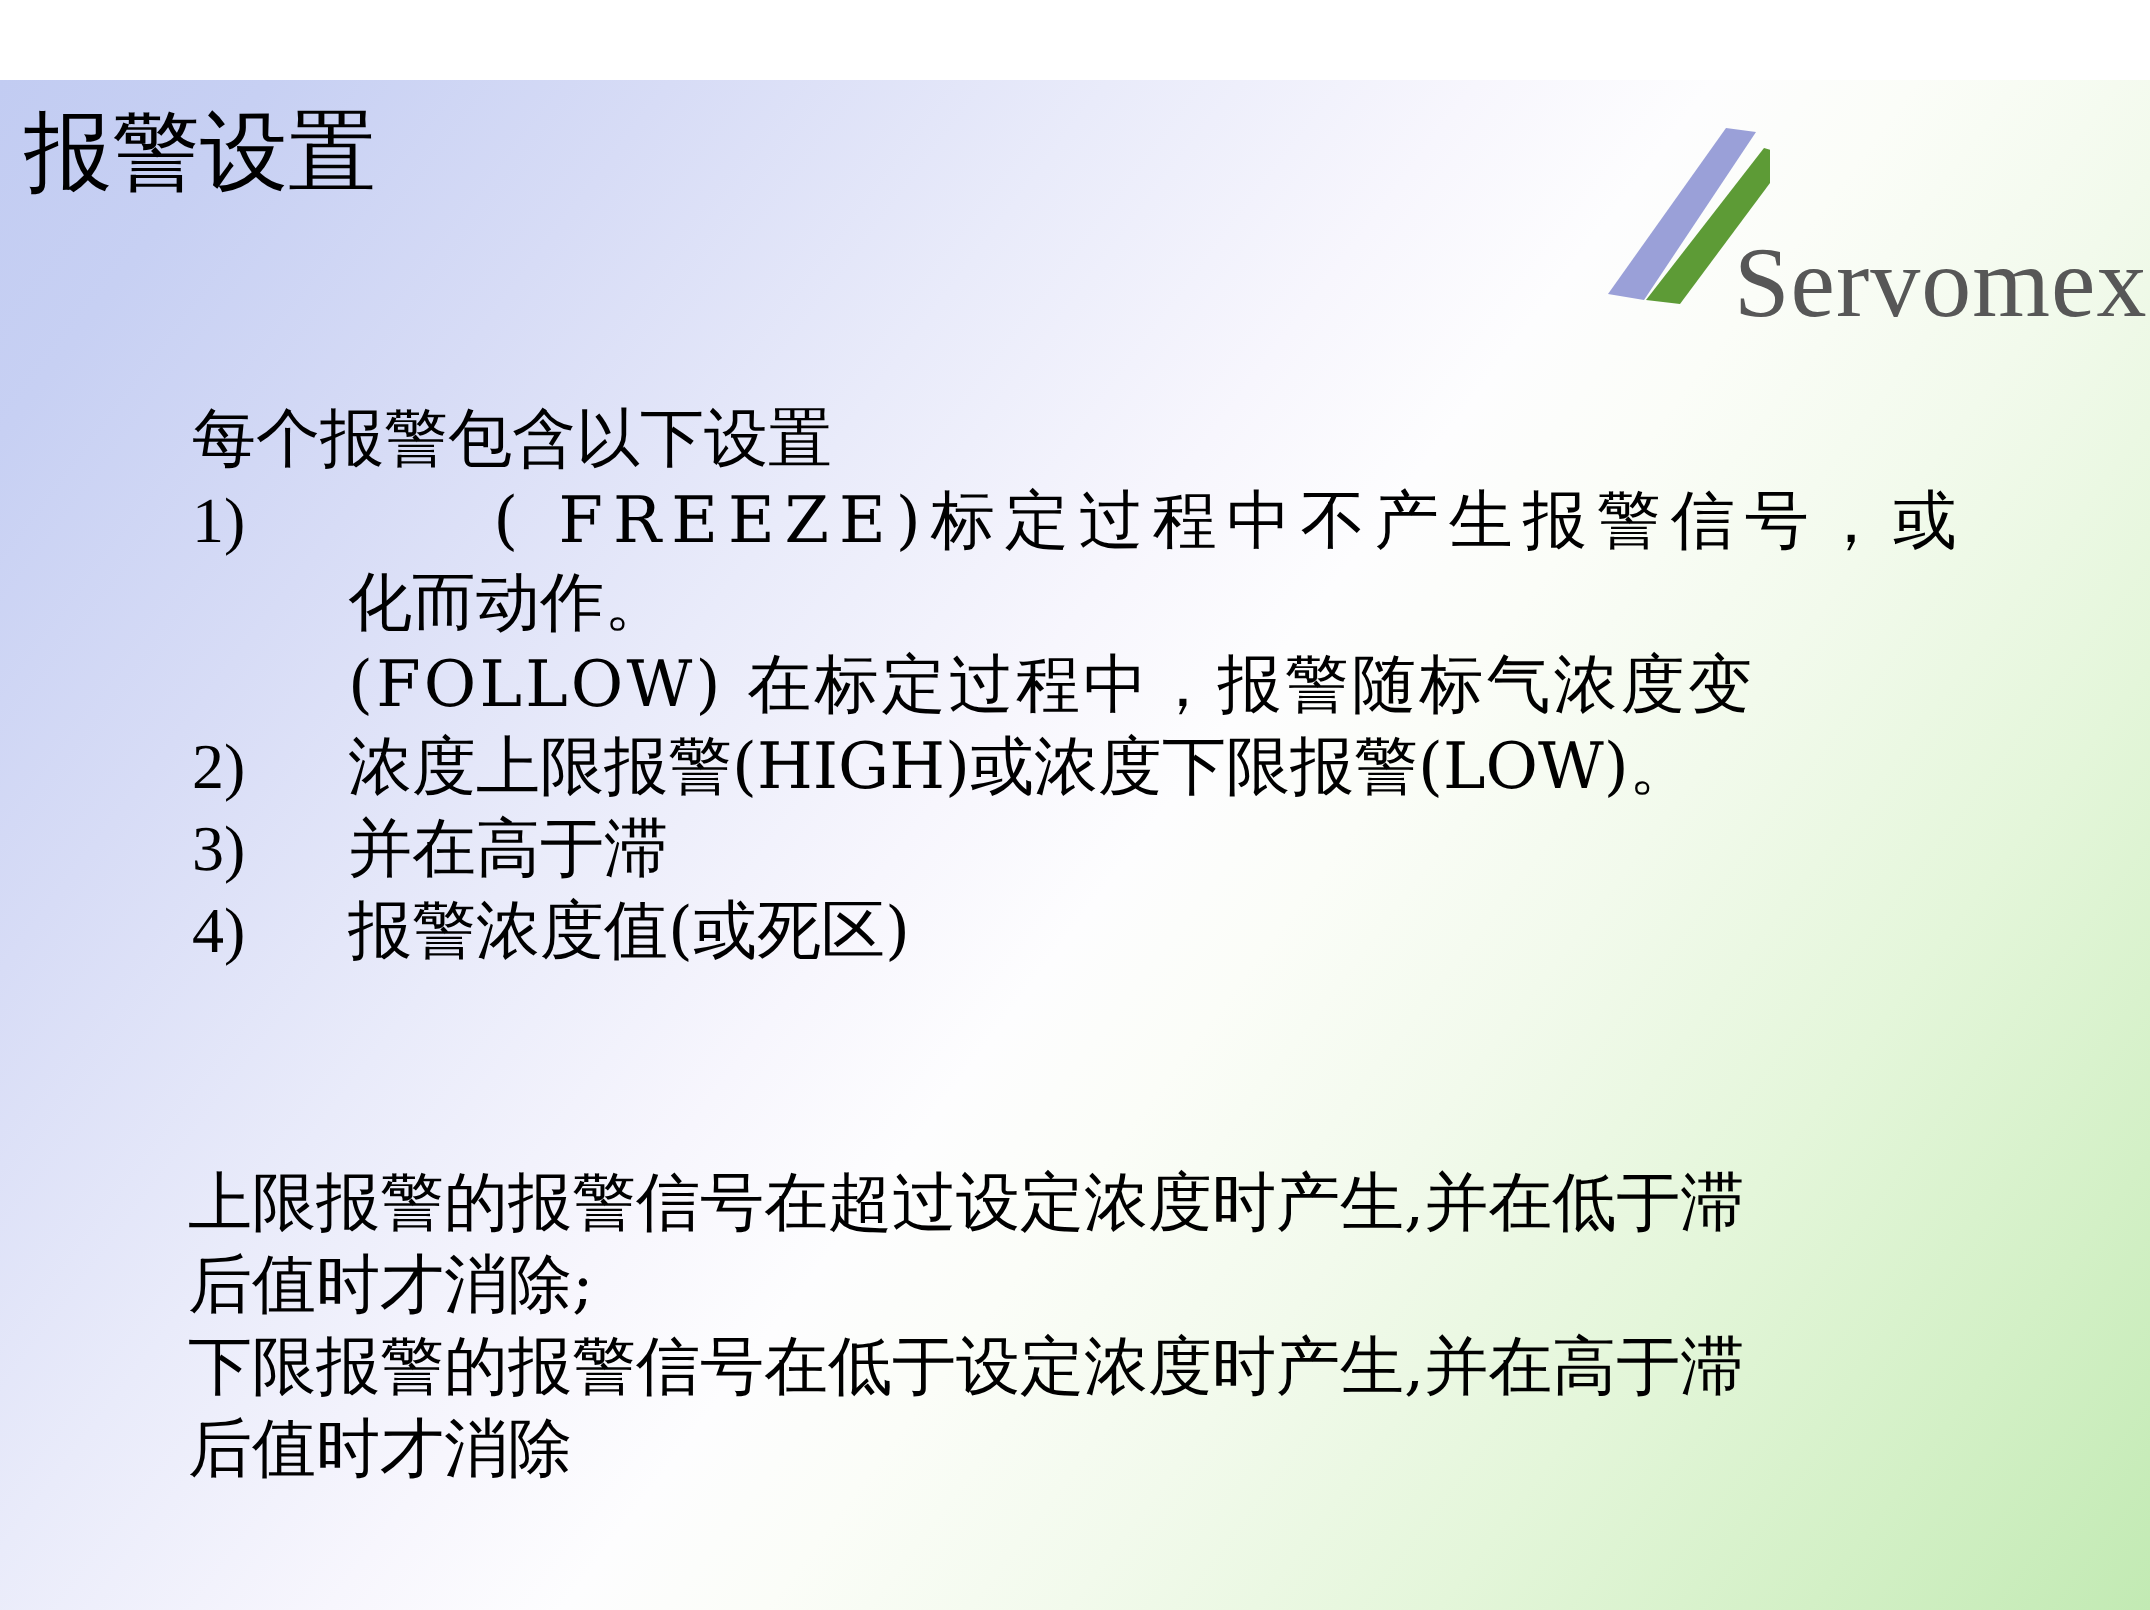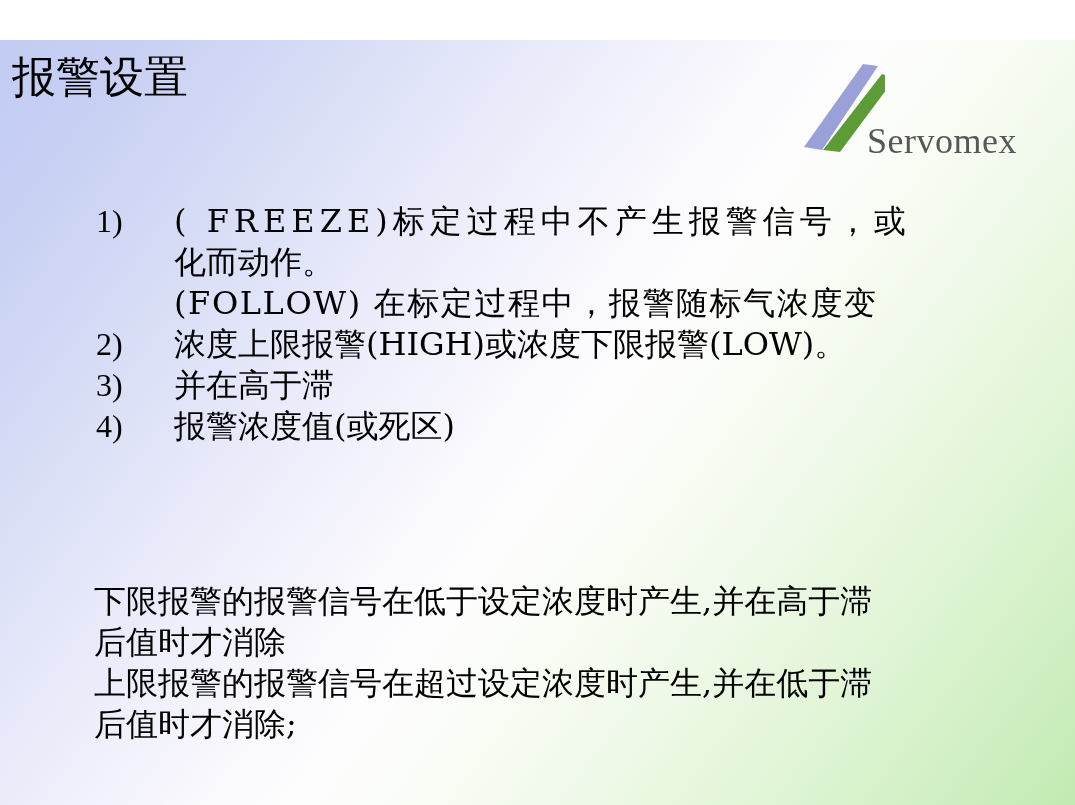--- a/index.html
+++ b/index.html
@@ -61,21 +61,21 @@
     left: 5px;
     top: 0px;
     width: 85px;
     height: 90px;
   }
   .logo-text {
     position: absolute;
     left: 72px;
     top: 55px;
     font-family: "Liberation Serif", "DejaVu Serif", serif;
-    font-size: 36px;
+    font-size: 50px;
     line-height: 48px;
     color: #575757;
     white-space: nowrap;
     letter-spacing: 0.5px;
   }
 
   
   .body-block {
     position: absolute;
     left: 96px;
@@ -108,20 +108,21 @@
     font-family: "Liberation Serif", "DejaVu Serif", serif;
   }
   .item-body {
     margin-left: 78px;
   }
   .item-line {
     white-space: nowrap;
   }
   .spread {
     letter-spacing: 5.0px;
+    text-align: center;
   }
   .spread-lite {
     letter-spacing: 1.6px;
   }
 
   
   .para-block {
     position: absolute;
     left: 94px;
     top: 541px;
@@ -148,20 +149,21 @@
   <div class="logo">
     <svg class="logo-slashes" viewBox="0 0 85 90">
       <polygon points="63,2 78,4 22,88 4,85" fill="#9aa0d8"></polygon>
       <polygon points="82,12 95,16 40,90 23,88" fill="#5d9b36"></polygon>
     </svg>
     <div class="logo-text">Servomex</div>
   </div>
 
   <div class="body-block">
 
+    <div class="lead-line">每个报警包含以下设置</div>
 
     <div class="list">
 
       <div class="list-item">
         <span class="marker">1)</span>
         <div class="item-body">
           <div class="item-line spread">( FREEZE)标定过程中不产生报警信号，或</div>
           <div class="item-line">化而动作。</div>
           <div class="item-line spread-lite">(FOLLOW) 在标定过程中，报警随标气浓度变</div>
         </div>
@@ -185,23 +187,23 @@
         <span class="marker">4)</span>
         <div class="item-body">
           <div class="item-line"> 报警浓度值(或死区)</div>
         </div>
       </div>
 
     </div>
   </div>
 
   <div class="para-block">
+    <div class="para">
+      <div class="para-line">上限报警的报警信号在超过设定浓度时产生,并在低于滞</div>
+      <div class="para-line">后值时才消除;</div>
+    </div>
     <div class="para">
       <div class="para-line">下限报警的报警信号在低于设定浓度时产生,并在高于滞</div>
       <div class="para-line">后值时才消除</div>
     </div>
-    <div class="para">
-      <div class="para-line">上限报警的报警信号在超过设定浓度时产生,并在低于滞</div>
-      <div class="para-line">后值时才消除;</div>
-    </div>
   </div>
 
 </div>
 
 </body></html>

